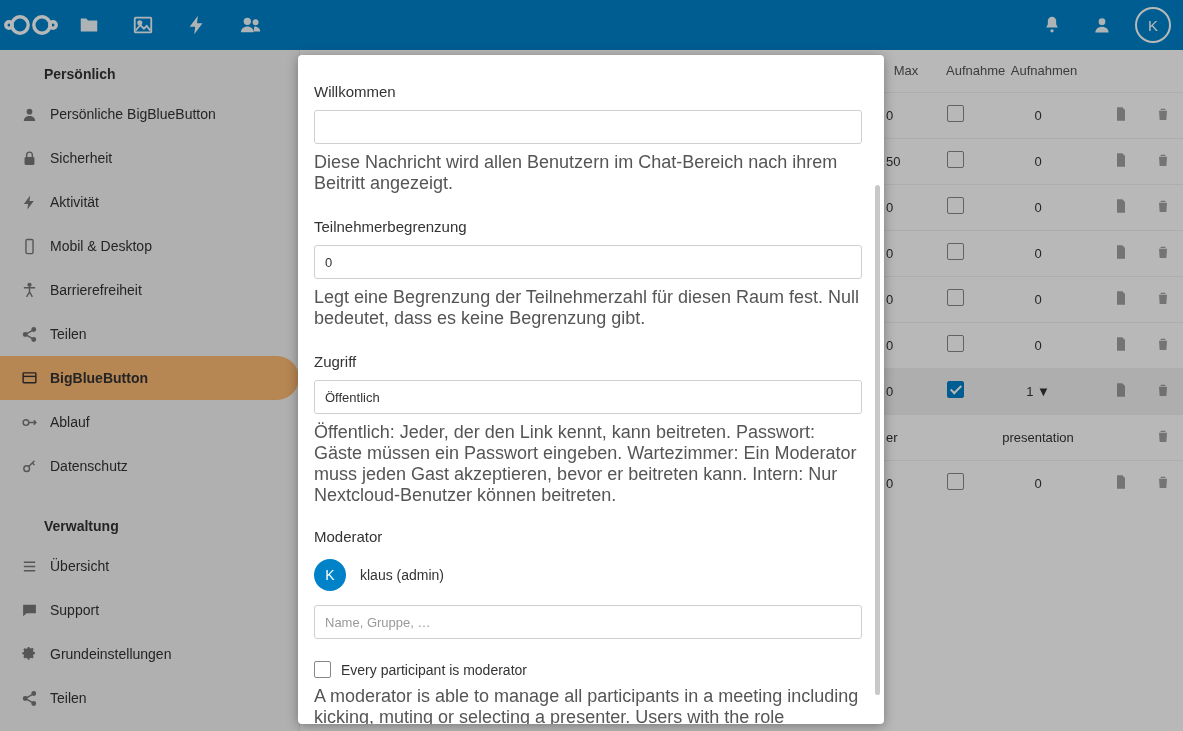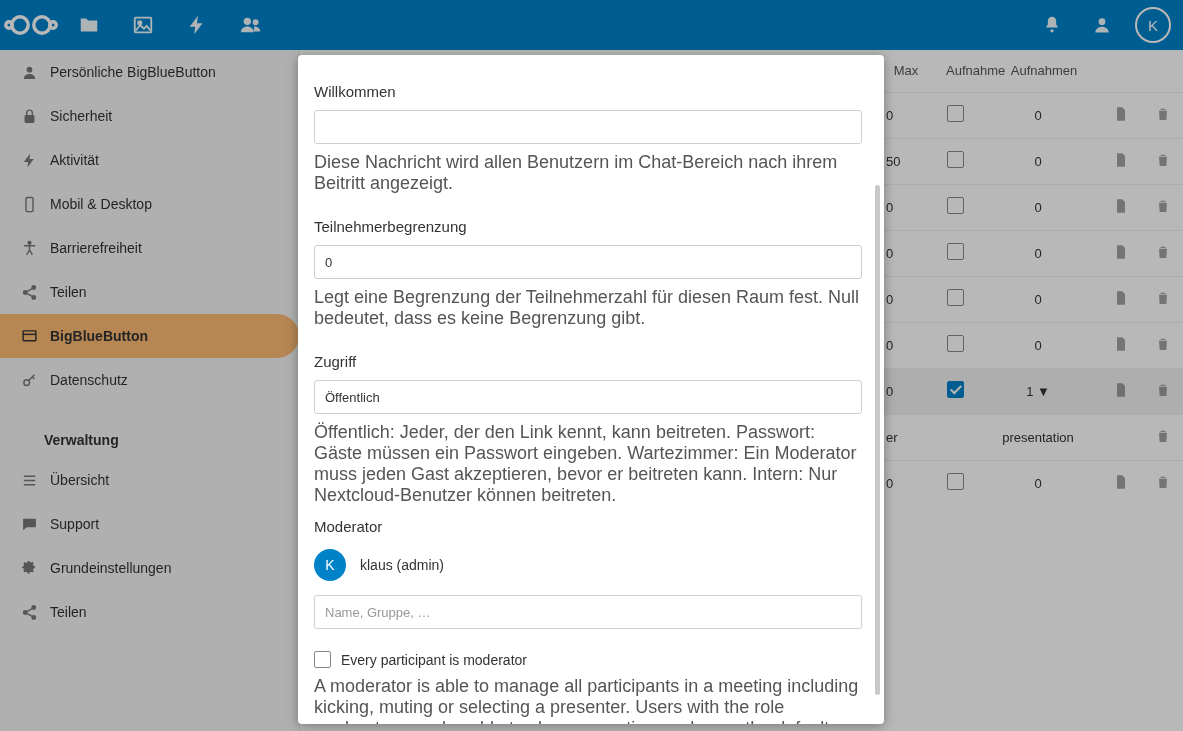--- a/index.html
+++ b/index.html
@@ -339,20 +339,21 @@
       <svg width="20" height="20" viewBox="0 0 24 24" fill="#ffffff">
           <circle cx="12" cy="8" r="4"></circle>
           <path d="M4 21c0-4.4 3.6-7 8-7s8 2.6 8 7z"></path>
         </svg>
     </div>
     <div class="avatar-top">K</div>
   </div>
 </div>
 
 <div class="sidebar">
+  <div class="side-heading">Persönlich</div>
 
   <div class="side-item">
     <span class="si-icon">
       <svg width="17" height="17" viewBox="0 0 24 24" fill="#444">
           <circle cx="12" cy="8" r="4"></circle>
           <path d="M4 21c0-4.4 3.6-7 8-7s8 2.6 8 7z"></path>
         </svg>
     </span>
     <span class="si-label">Persönliche BigBlueButton</span>
   </div>
@@ -410,20 +411,29 @@
   <div class="side-item active">
     <span class="si-icon">
       <svg width="17" height="17" viewBox="0 0 24 24" fill="none" stroke="#333" stroke-width="2">
           <rect x="3" y="4" width="18" height="14" rx="1"></rect>
           <path d="M3 9h18"></path>
         </svg>
     </span>
     <span class="si-label">BigBlueButton</span>
   </div>
 
+  <div class="side-item">
+    <span class="si-icon">
+      <svg width="17" height="17" viewBox="0 0 24 24" fill="none" stroke="#444" stroke-width="2">
+          <circle cx="7" cy="12" r="4"></circle>
+          <path d="M11 12h10M18 9l3 3-3 3"></path>
+        </svg>
+    </span>
+    <span class="si-label">Ablauf</span>
+  </div>
 
   <div class="side-item">
     <span class="si-icon">
       <svg width="17" height="17" viewBox="0 0 24 24" fill="none" stroke="#444" stroke-width="2">
           <circle cx="8" cy="15" r="4"></circle>
           <path d="M11 12l8-8M16 7l3 3"></path>
         </svg>
     </span>
     <span class="si-label">Datenschutz</span>
   </div>
@@ -616,21 +626,21 @@
 
     <h3 style="margin-top:24px">Zugriff</h3>
     <div class="select-wrap">
       <div class="field-select" style="display:flex;align-items:center">
         <span>Öffentlich</span>
       </div>
       <span class="caret"></span>
     </div>
     <p class="hint">Öffentlich: Jeder, der den Link kennt, kann beitreten. Passwort: Gäste müssen ein Passwort eingeben. Wartezimmer: Ein Moderator muss jeden Gast akzeptieren, bevor er beitreten kann. Intern: Nur Nextcloud-Benutzer können beitreten.</p>
 
-    <h3 style="margin-top:12px">Moderator</h3>
+    <h3 style="margin-top:22px">Moderator</h3>
     <div class="mod-row">
       <div class="avatar-mod">K</div>
       <div class="mod-name">klaus (admin)</div>
     </div>
 
     <input class="field-input" type="text" placeholder="Name, Gruppe, …" style="">
 
     <div class="cb-row">
       <span class="ck"></span>
       <span class="cb-label">Every participant is moderator</span>

